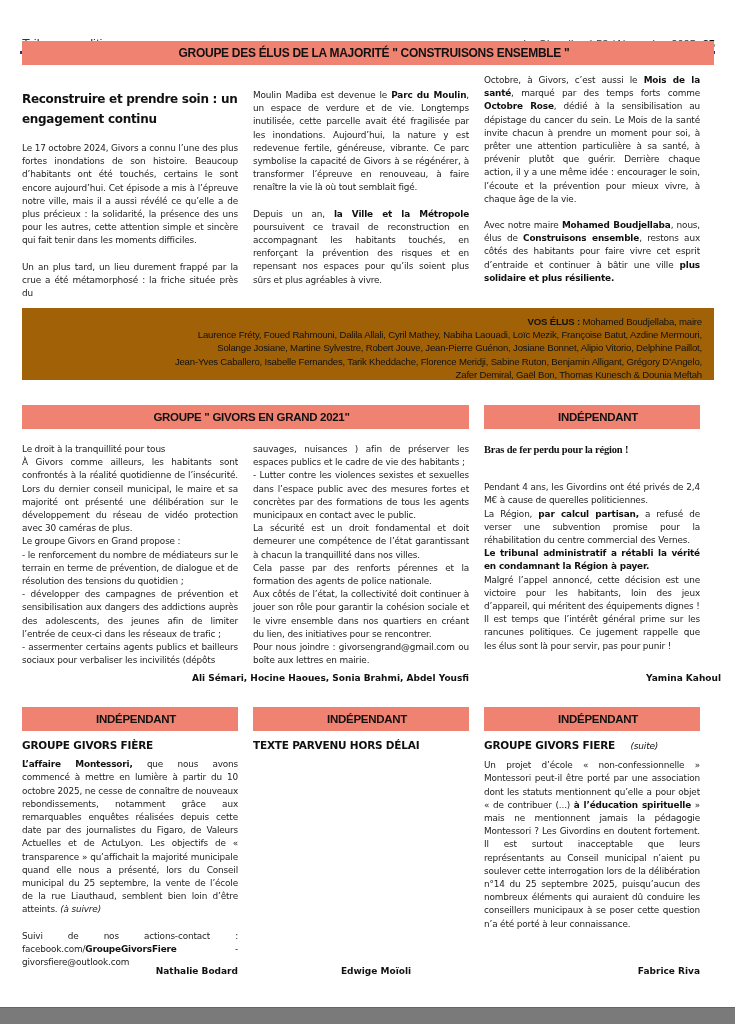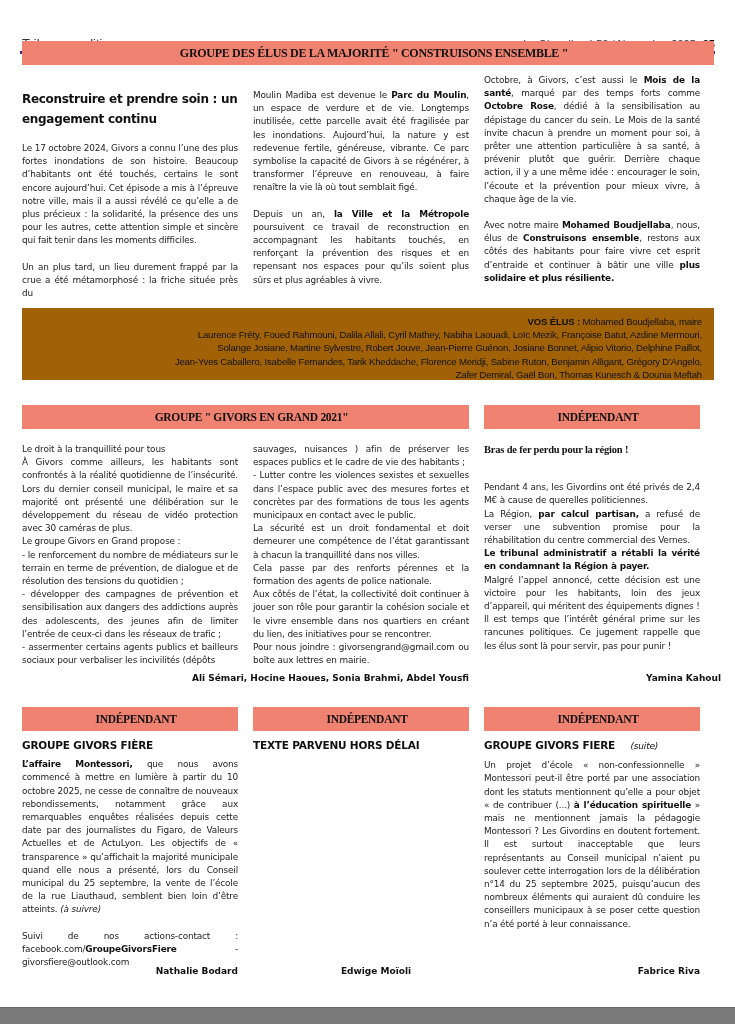--- a/index.html
+++ b/index.html
@@ -6,21 +6,21 @@
   html, body { width: 735px; height: 1024px; background: #ffffff; overflow: hidden; }
   body { font-family: "Liberation Sans", sans-serif; color: #1a1a1a; position: relative; }
   .page { position: absolute; left: 0; top: 0; width: 735px; height: 1024px; }
 
   .topbar { position: absolute; left: 20px; top: 36px; width: 695px; height: 18px; border-bottom: 3px solid #4c1d95; }
   .section-name { position: absolute; left: 2px; top: 0px; font-size: 13px; color: #333; }
   .issue { position: absolute; right: 0; top: 2px; font-size: 11px; color: #333; }
   .issue .dot { color: #ef7f70; font-weight: bold; }
   .issue .pagenum { font-weight: bold; color: #111; }
 
-  .band { background: #f08272; color: #111; font-weight: bold; text-align: center; font-family: Liberation Serif, serif; letter-spacing: -0.3px; padding-left: 12px; }
+  .band { background: #f08272; color: #111; font-weight: bold; text-align: center; font-family: Liberation Sans, sans-serif; letter-spacing: -0.3px; padding-left: 12px; }
   .band-top { position: absolute; left: 22px; top: 41px; width: 692px; height: 24px; line-height: 24px; font-size: 12px; }
 
   .col { position: absolute; font-family: "DejaVu Sans", sans-serif; font-size: 8.9px; line-height: 13.2px; text-align: justify; color: #222; letter-spacing: -0.15px; }
   .col p { margin-bottom: 13px; }
   .col p.tight { margin-bottom: 0; }
   .col b { font-weight: bold; color: #111; }
   .headline { font-family: "DejaVu Sans", sans-serif; font-weight: bold; font-size: 12px; line-height: 20px; color: #111; margin-bottom: 13px; text-align: left; letter-spacing: -0.3px; }
 
   .elus { position: absolute; left: 22px; top: 308px; width: 692px; height: 72px; background: #a16207; padding: 7px 12px 0 12px; text-align: right; font-size: 9.6px; line-height: 13.2px; color: #111; letter-spacing: -0.2px; }
   .elus .lbl { font-weight: bold; }

